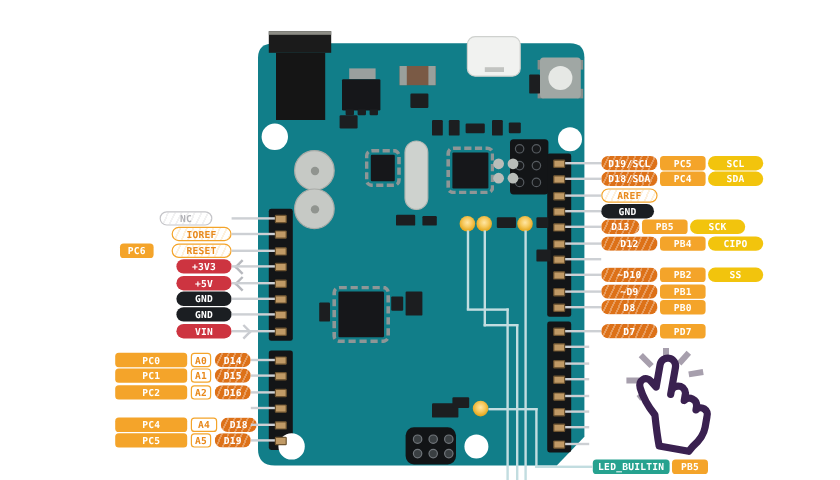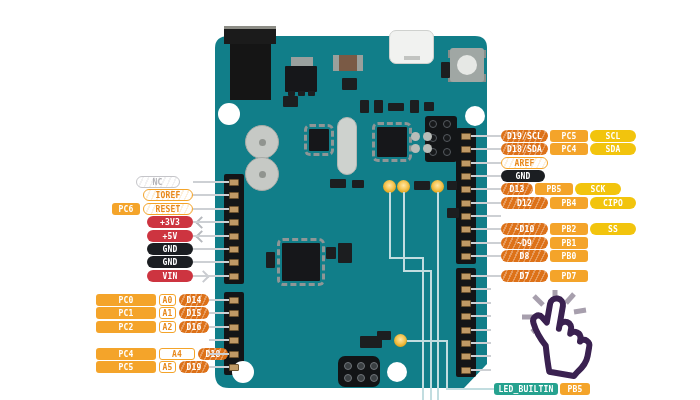--- a/index.html
+++ b/index.html
@@ -93,27 +93,27 @@
   <div class="led" style="left:383px;top:180px;width:13px;height:13px"></div>
   <div class="led" style="left:397px;top:180px;width:13px;height:13px"></div>
   <div class="led" style="left:431px;top:180px;width:13px;height:13px"></div>
   <div class="led" style="left:394px;top:334px;width:13px;height:13px"></div>
 
   <div class="hdr" style="left:224px;top:174px;width:20px;height:110px"></div>
   <div class="hdr" style="left:224px;top:292px;width:20px;height:83px"></div>
   <div class="hdr" style="left:456px;top:128px;width:20px;height:136px"></div>
   <div class="hdr" style="left:456px;top:268px;width:20px;height:109px"></div>
 
-  <div class="row" style="left:111px;top:176px;width:93px;justify-content:center">
+  <div class="row" style="left:84px;top:176px;width:93px;justify-content:flex-end">
     <span class="lbl v-nc pill" style="width:44px">NC</span>
   </div>
   <div class="row" style="left:100px;top:189px;width:93px;justify-content:flex-end">
     <span class="lbl v-out pill" style="width:50px">IOREF</span>
   </div>
-  <div class="row" style="left:100px;top:203px;width:93px;justify-content:flex-end">
+  <div class="row" style="left:100px;top:203px;width:93px;justify-content:space-between">
     <span class="lbl v-org" style="width:28px">PC6</span>
     <span class="lbl v-out pill" style="width:50px">RESET</span>
   </div>
   <div class="row" style="left:100px;top:216px;width:93px;justify-content:flex-end">
     <span class="lbl v-red pill" style="width:46px">+3V3</span>
   </div>
   <div class="row" style="left:100px;top:230px;width:93px;justify-content:flex-end">
     <span class="lbl v-red pill" style="width:46px">+5V</span>
   </div>
   <div class="row" style="left:100px;top:243px;width:93px;justify-content:flex-end">
@@ -139,21 +139,21 @@
     <span class="lbl v-outp" style="width:17px">A1</span>
     <span class="lbl v-dk pill" style="width:30px">D15</span>
   </div>
   <div class="row" style="left:96px;top:321px">
     <span class="lbl v-org" style="width:60px">PC2</span>
     <span class="lbl v-outp" style="width:17px">A2</span>
     <span class="lbl v-dk pill" style="width:30px">D16</span>
   </div>
   <div class="row" style="left:96px;top:348px">
     <span class="lbl v-org" style="width:60px">PC4</span>
-    <span class="lbl v-outp" style="width:36px">A4</span>
+    <span class="lbl v-outp" style="width:22px">A4</span>
     <span class="lbl v-dk pill" style="width:30px">D18</span>
   </div>
   <div class="row" style="left:96px;top:361px">
     <span class="lbl v-org" style="width:60px">PC5</span>
     <span class="lbl v-outp" style="width:17px">A5</span>
     <span class="lbl v-dk pill" style="width:30px">D19</span>
   </div>
 
   <div class="row" style="left:501px;top:130px;gap:2px">
     <span class="lbl v-dk pill" style="width:47px">D19/SCL</span>

